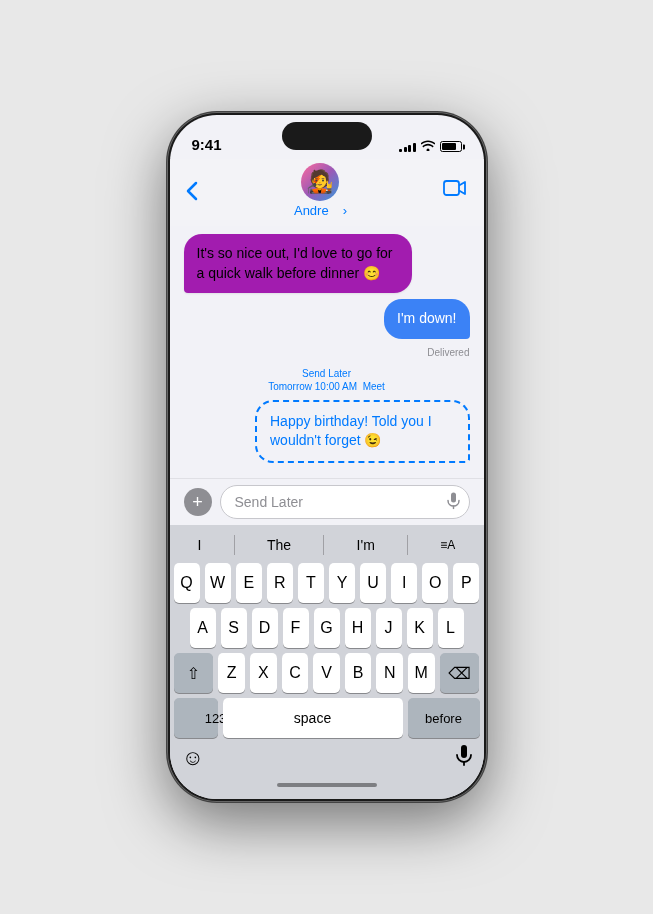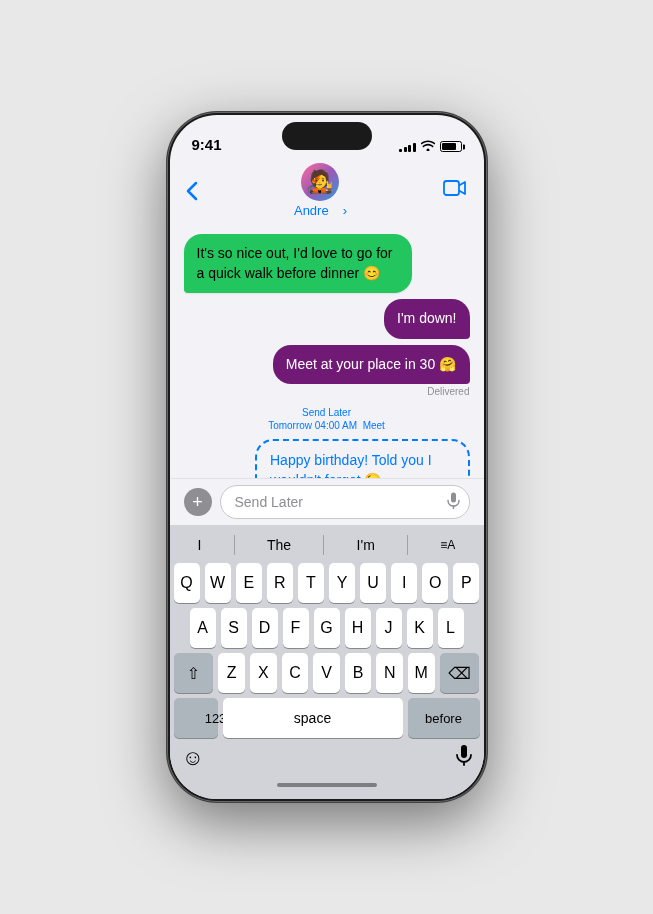--- a/index.html
+++ b/index.html
@@ -162,35 +162,35 @@
     }
     
     .msg-received {
       display: flex;
       align-items: flex-end;
       gap: 6px;
       max-width: 80%;
       align-self: flex-start;
     }
     .msg-bubble-received {
-      background: #22c55e;
+      background: #a21caf;
       border-radius: 18px 18px 18px 4px;
       padding: 10px 13px;
       font-size: 14px;
       color: #000;
       line-height: 1.4;
       box-shadow: 0 1px 2px rgba(0,0,0,0.08);
     }
     
     .msg-sent {
       align-self: flex-end;
       max-width: 75%;
     }
     .msg-bubble-sent {
-      background: #701a75;
+      background: #3b82f6;
       border-radius: 18px 18px 4px 18px;
       padding: 10px 13px;
       font-size: 14px;
       color: #fff;
       line-height: 1.4;
     }
     .msg-bubble-sent.wide {
       border-radius: 18px 18px 4px 18px;
     }
     .delivered-text {
@@ -440,32 +440,29 @@
         </div>
       </div>
 
       <div class="msg-sent">
         <div class="msg-bubble-sent">
           <span>I'm down!</span>
         </div>
       </div>
 
       <div class="msg-sent">
-        <div class="msg-bubble-sent wide">
-          <span>Meet at your place in 30 🤗</span>
-        </div>
         <div class="delivered-text">Delivered</div>
       </div>
 
       <div style="text-align:center; margin: 2px 0;">
         <div class="send-later-label">
           <span>Send Later</span>
         </div>
         <div class="send-later-label">
-          <span>Tomorrow 04:00 AM</span>
+          <span>Tomorrow 10:00 AM</span>
           &nbsp;<span style="color:#007aff; font-weight:500;">Meet</span>
         </div>
       </div>
 
       <div class="msg-scheduled">
         <div class="msg-bubble-scheduled">
           <span>Happy birthday! Told you I wouldn't forget 😉</span>
         </div>
       </div>
 

